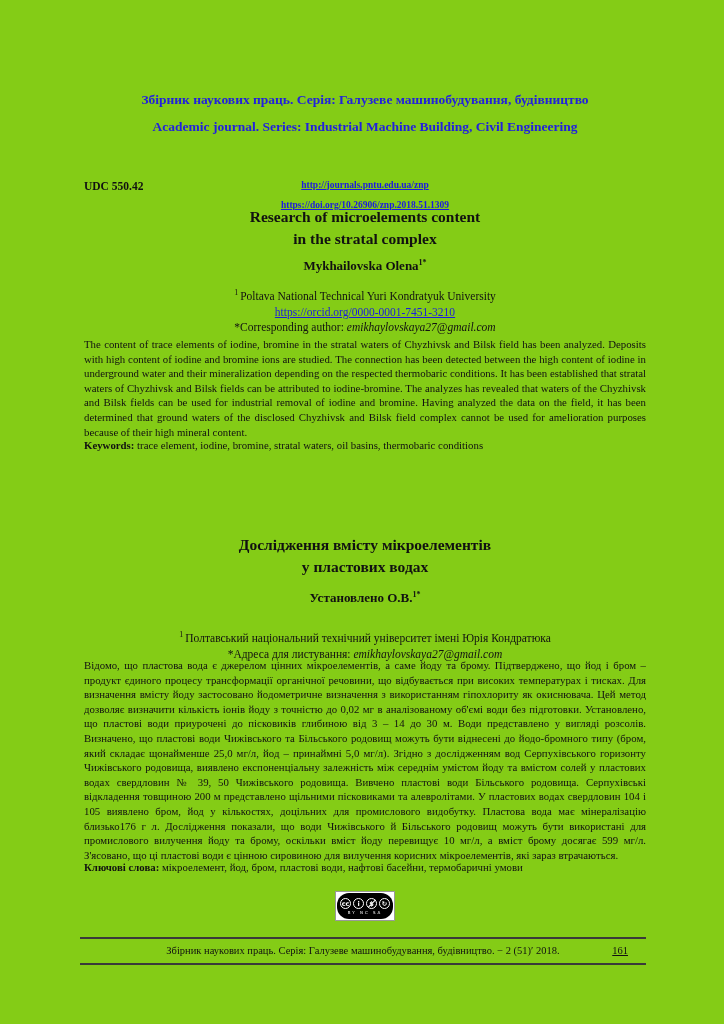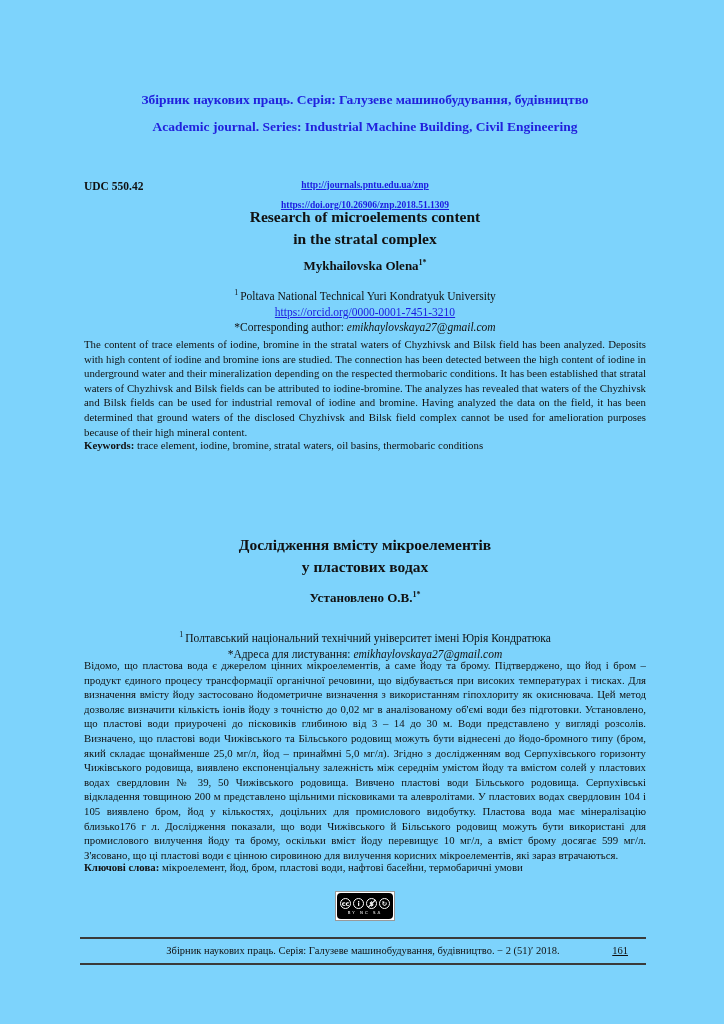--- a/index.html
+++ b/index.html
@@ -1,20 +1,20 @@
 <!DOCTYPE html>
 <html><head>
 <meta charset="utf-8">
 <style>
   * { margin:0; padding:0; box-sizing:border-box; }
   html,body { background:#e8e8e8; }
   .page {
     position:relative;
     width:724px; height:1024px;
-    background:#7dd3fc;
+    background:#84cc16;
     font-family:"Liberation Serif","DejaVu Serif",serif;
     color:#111;
     margin:0 auto;
     overflow:hidden;
   }
   .abs { position:absolute; }
   .content-w { left:84px; width:562px; }
   .center { text-align:center; }
 
   .journal-header { top:86px; font-weight:bold; font-size:13.5px; line-height:27px; }
@@ -43,21 +43,21 @@
   .author-ua { top:590px; }
   .affil-ua { top:631px; }
   .abstract-ua { top:658px; }
   .keywords-ua { top:861px; }
 
   .cc-wrap { top:891px; width:562px; left:84px; display:flex; justify-content:center; }
   .cc-badge {
     border:1px solid #999; background:#fff; padding:1px; display:inline-block;
   }
   .cc-inner {
-    background:#000; border-radius:4px; width:56px; height:26px;
+    background:#000; border-radius:12px; width:56px; height:26px;
     display:flex; flex-direction:column; align-items:center; justify-content:center;
   }
   .cc-icons { display:flex; gap:2px; align-items:center; }
   .cc-circle {
     width:11px; height:11px; border:1px solid #fff; border-radius:50%;
     color:#fff; font-size:6.5px; font-weight:bold; text-align:center; line-height:10px;
     font-family:"DejaVu Sans",sans-serif; position:relative;
   }
   .cc-labels { color:#fff; font-size:4px; letter-spacing:2px; font-family:"DejaVu Sans",sans-serif; margin-top:1px; }
   .nc-strike:after {

